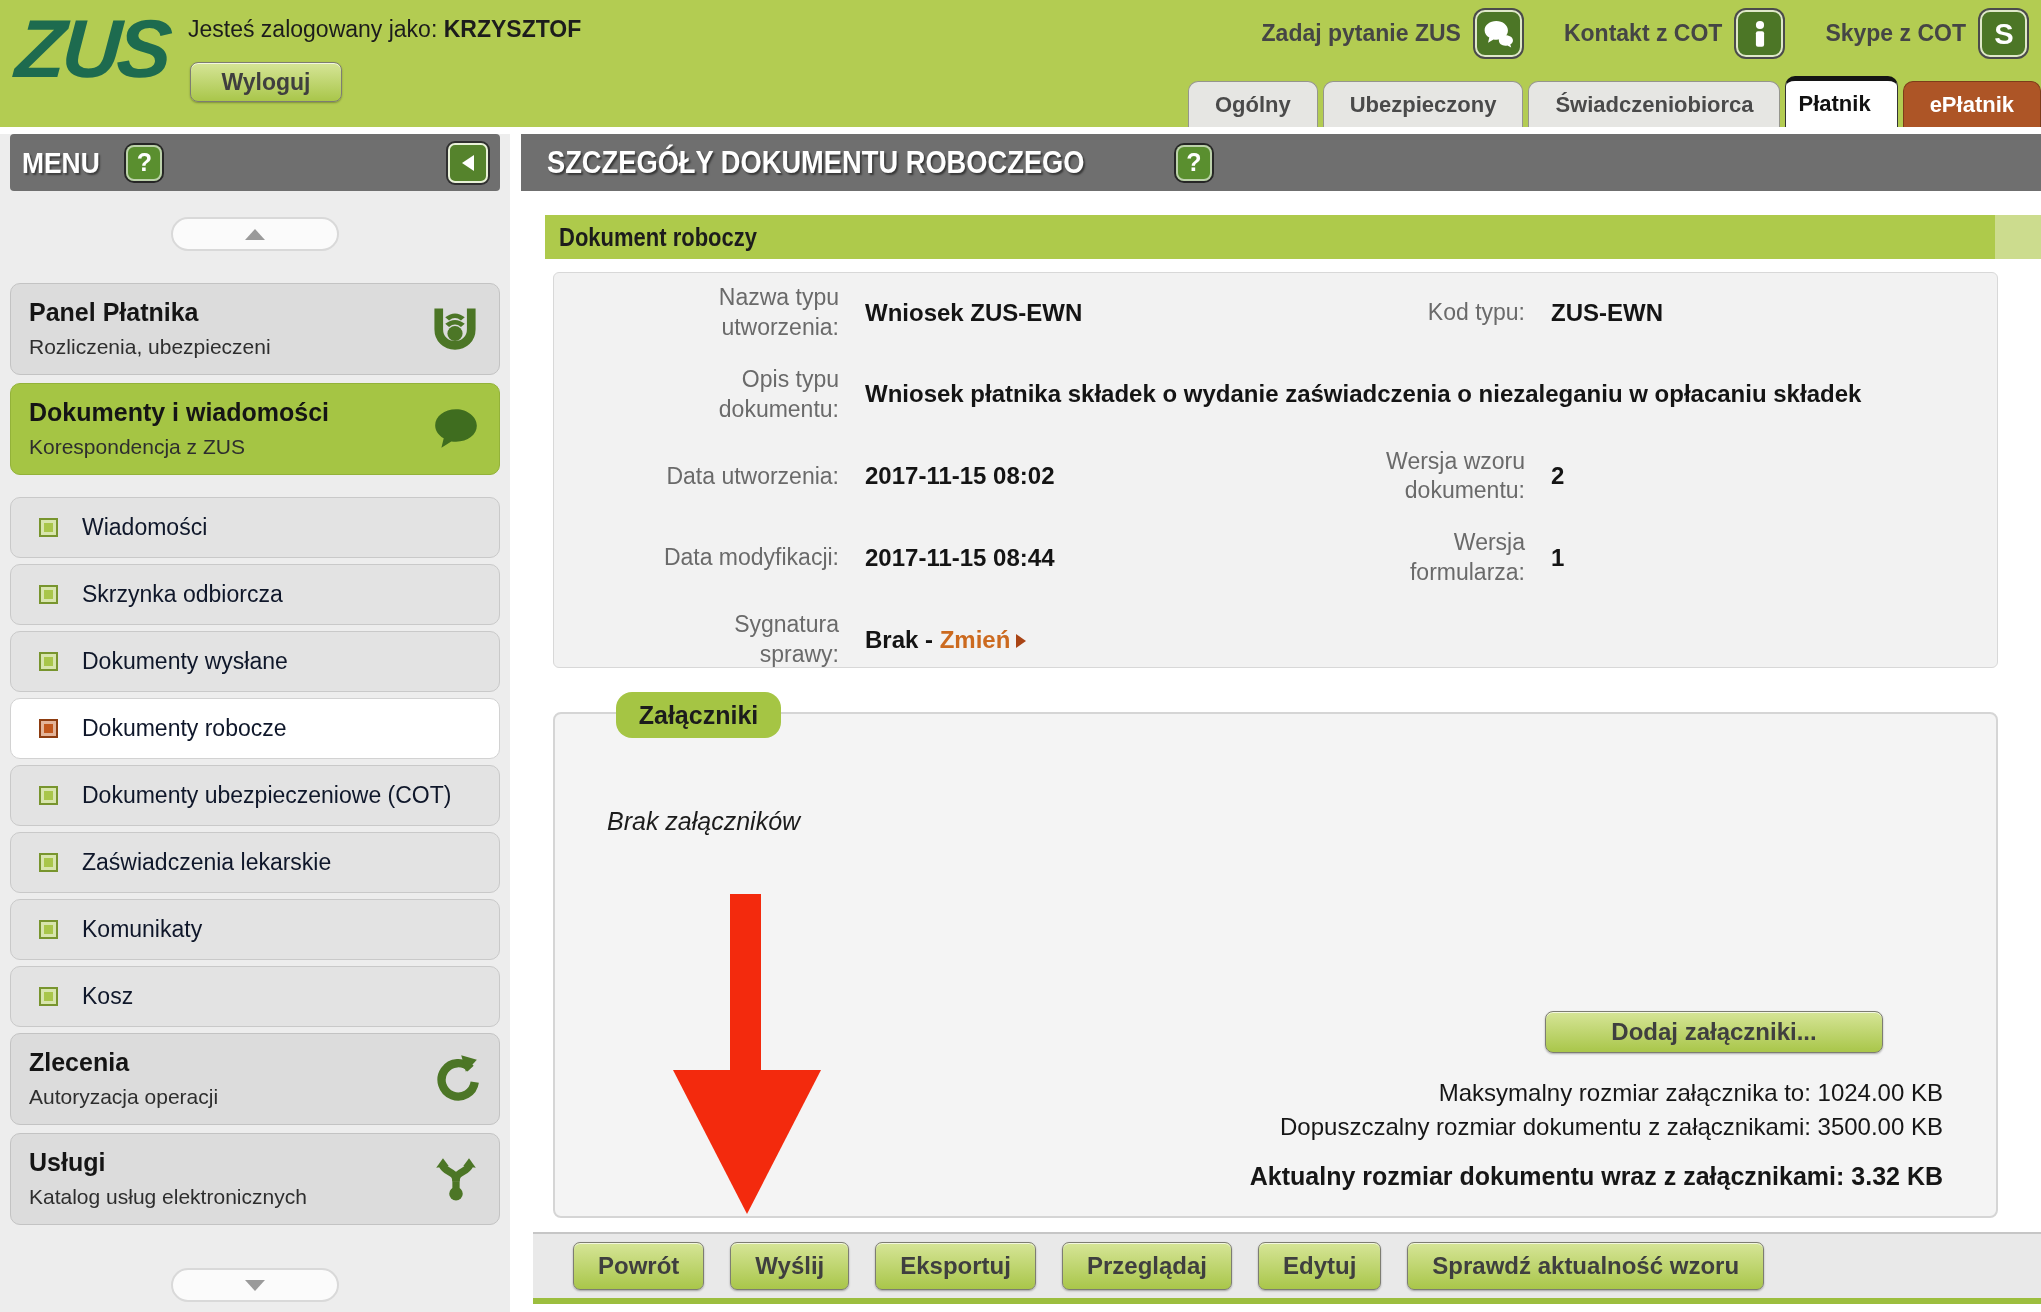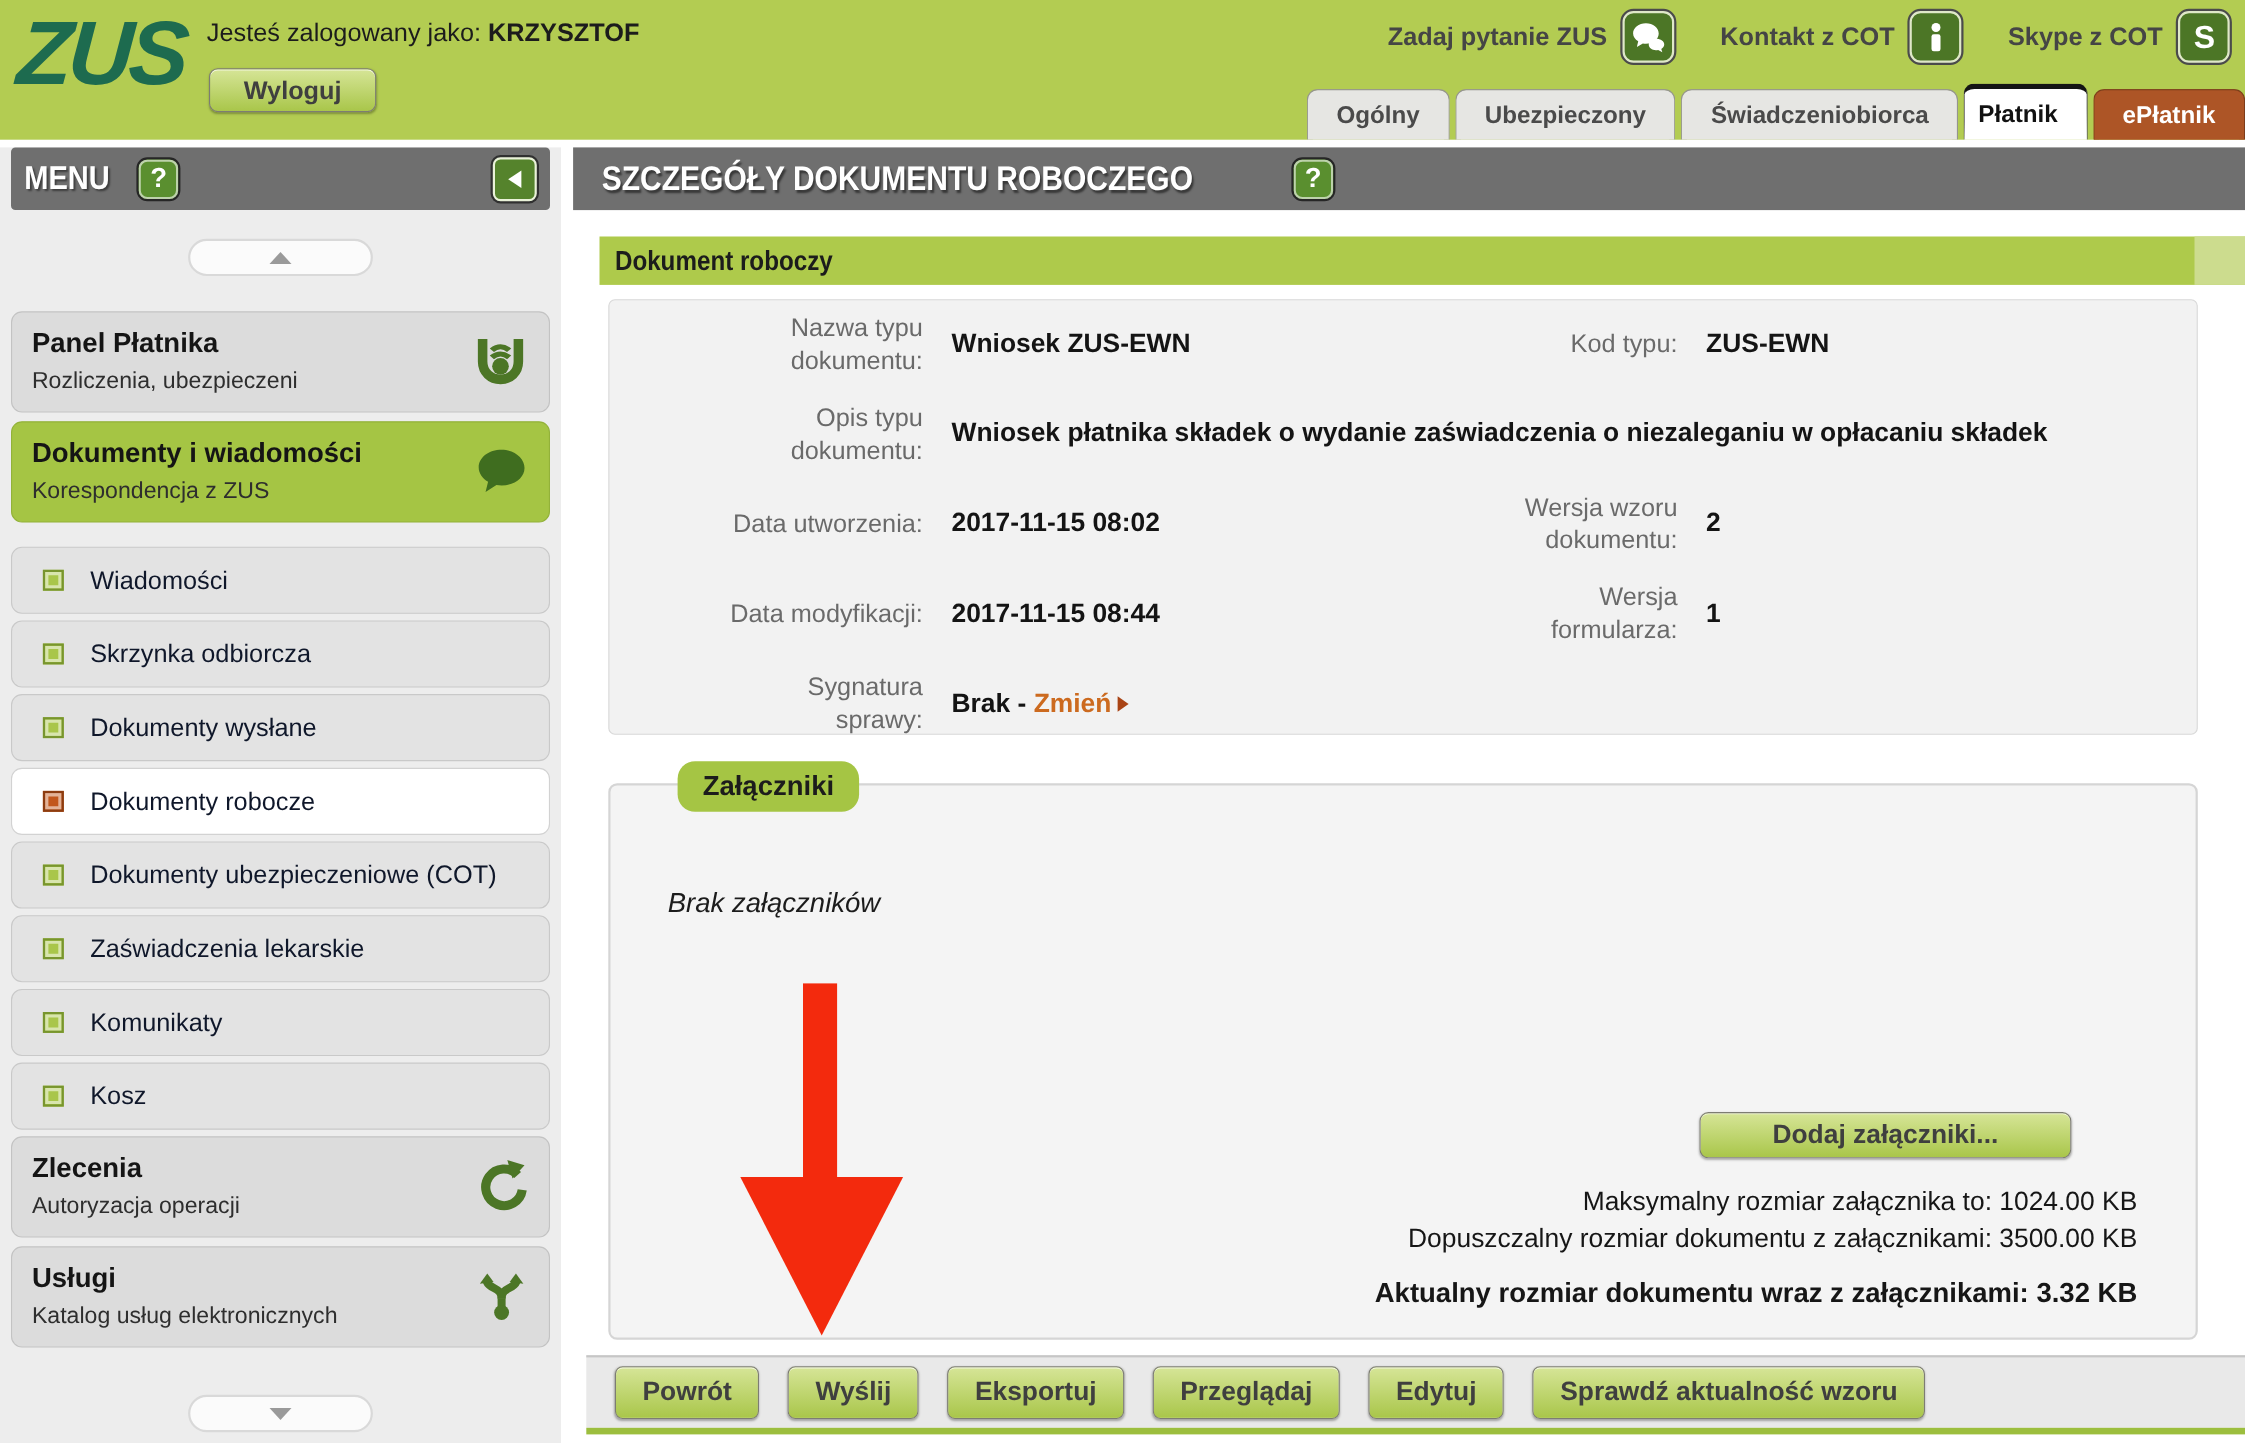--- a/index.html
+++ b/index.html
@@ -111,21 +111,21 @@
     background:var(--arrow-red,#f32a0d); }
   .arrow-head { position:absolute; left:118px; top:356px; width:0; height:0;
     border-left:74px solid transparent; border-right:74px solid transparent;
     border-top:144px solid var(--arrow-red,#f32a0d); }
   .att-add { position:absolute; left:990px; top:297px; width:338px; height:42px; font-size:24px; }
   .size-info { position:absolute; right:53px; top:362px; text-align:right; color:#161616; }
   .size-line { font-size:24px; line-height:34px; }
   .size-bold { font-size:25px; font-weight:bold; margin-top:18px; }
 
   .toolbar { position:absolute; left:12px; right:0; top:1098px; height:66px; background:#e9e9e9;
-    border-top:2px solid #c6c6c6; display:flex; align-items:center; }
+    border-top:2px solid #c6c6c6; display:flex; align-items:center; padding-left:14px; }
   .toolbar .btn { height:48px; padding:0 24px; font-size:24px; margin-left:26px; border-radius:7px; }
   .green-line { position:absolute; left:12px; right:0; top:1164px; height:6px; background:#9cbe3e; }
 </style>
 </head>
 <body>
 
 <div class="app">
 
   <header class="top-header">
     <div class="logo">ZUS</div>
@@ -291,21 +291,21 @@
       <span class="help-icon">?</span>
     </div>
 
     <div class="section-bar">
       <span class="section-bar-title cond">Dokument roboczy</span>
       <span class="section-bar-cap"></span>
     </div>
 
     <section class="details-panel">
       <div class="frow">
-        <div class="flabel">Nazwa typu dokumentu:</div>
+        <div class="flabel">Nazwa typu utworzenia:</div>
         <div class="fvalue main-col">Wniosek ZUS-EWN</div>
         <div class="flabel col2">Kod typu:</div>
         <div class="fvalue col2v">ZUS-EWN</div>
       </div>
       <div class="frow">
         <div class="flabel">Opis typu dokumentu:</div>
         <div class="fvalue full">Wniosek płatnika składek o wydanie zaświadczenia o niezaleganiu w opłacaniu składek</div>
       </div>
       <div class="frow">
         <div class="flabel">Data utworzenia:</div>

